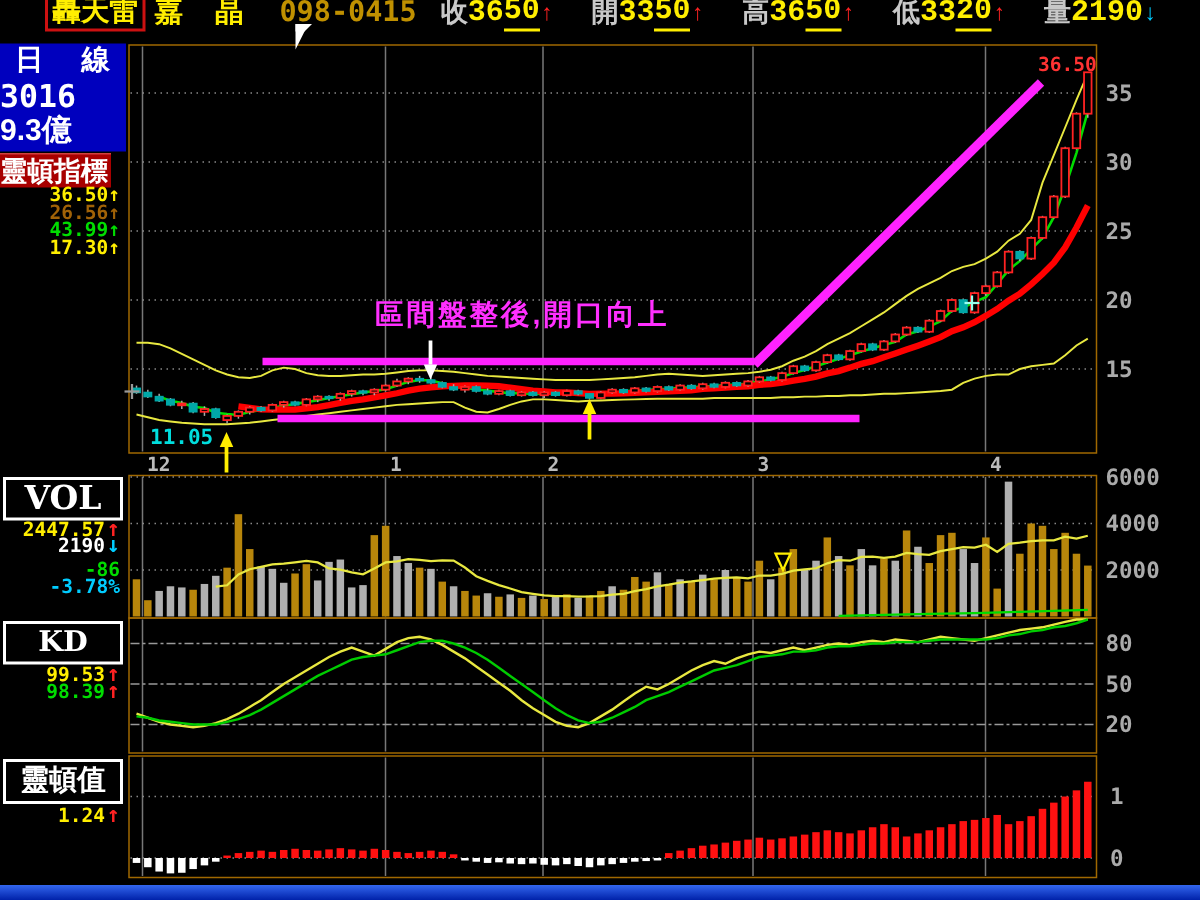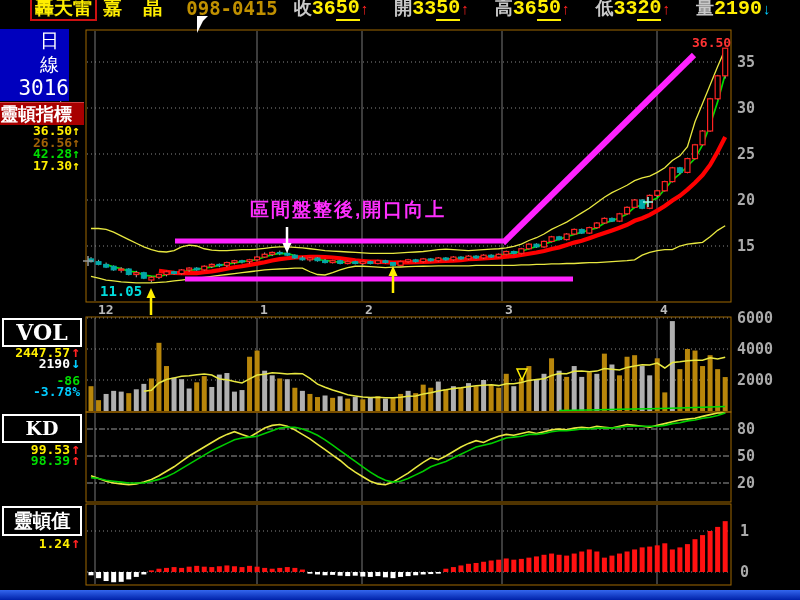--- a/index.html
+++ b/index.html
@@ -14,26 +14,26 @@
   .q-date{color:#c09000;font-size:19px;font-weight:bold;margin-left:16px;
           font-family:"DejaVu Sans Mono",monospace;}
   .fields{display:flex;margin-left:16px;gap:26px;}
   .field{display:flex;align-items:center;}
   .f-label{color:#c8c8c8;font-size:18px;font-weight:bold;}
   .f-val{color:#ffee00;font-size:20px;font-weight:bold;font-family:Liberation Mono, monospace;}
   .u2{border-bottom:2px solid #ffee00;}
   .arr-up{color:#ff2222;font-size:15px;font-weight:bold;margin-left:1px;}
   .arr-dn{color:#00ccff;font-size:15px;font-weight:bold;margin-left:1px;}
   
-  .box-blue{position:absolute;left:0;top:29px;width:69px;height:72px;background:#0000be;
-            color:#fff;text-align:right;font-weight:normal;}
+  .box-blue{position:absolute;left:0;top:29px;width:84px;height:72px;background:#0000be;
+            color:#fff;text-align:left;font-weight:bold;}
   .box-blue .l1{font-size:19px;letter-spacing:10px;padding-left:10px;line-height:24px;}
   .box-blue .l2{font-size:21px;line-height:23px;font-family:"DejaVu Sans Mono",monospace;}
   .box-blue .l3{font-size:20px;line-height:23px;}
-  .box-red{position:absolute;left:0;top:102px;width:84px;height:22px;background:#a80000;
+  .box-red{position:absolute;left:0;top:102px;width:74px;height:22px;background:#a80000;
            color:#fff;font-size:18px;font-weight:bold;line-height:22px;overflow:hidden;
            white-space:nowrap;border-top:1px solid #d04040;}
   .ind-vals{position:absolute;left:0;top:125px;width:80px;text-align:right;
             font-family:"DejaVu Sans Mono",monospace;font-size:13px;font-weight:bold;line-height:11.5px;}
   .iv0,.iv3{color:#ffee00;}.iv1{color:#a16207;}.iv2{color:#00dd00;}
   .panel-box{position:absolute;left:2px;width:76px;border:2px solid #fff;background:#000;
              color:#fff;text-align:center;font-weight:bold;}
   #vol-box{top:318px;height:25px;font-size:22px;line-height:25px;font-family:"DejaVu Serif",serif;}
   #kd-box{top:414px;height:25px;font-size:19px;line-height:25px;font-family:"DejaVu Serif",serif;}
   #lt-box{top:506px;height:26px;font-size:19px;line-height:26px;}
@@ -534,21 +534,21 @@
 
   <div class="box-blue">
     <div class="l1">日 線</div>
     <div class="l2">3016</div>
     <div class="l3">9.3億</div>
   </div>
   <div class="box-red">靈頓指標</div>
   <div class="ind-vals">
     <div class="iv0">36.50↑</div>
     <div class="iv1">26.56↑</div>
-    <div class="iv2">42.28↑</div>
+    <div class="iv2">43.99↑</div>
     <div class="iv3">17.30↑</div>
   </div>
 
   <div id="vol-box" class="panel-box">VOL</div>
   <div class="side-num c-yel" style="top:347px;"><span>2447.57</span><span class="arr-up">↑</span></div>
   <div class="side-num c-wht" style="top:358px;"><span>2190</span><span class="arr-dn">↓</span></div>
   <div class="side-num c-grn" style="top:375px;">-86</div>
   <div class="side-num c-cyn" style="top:386px;">-3.78%</div>
 
   <div id="kd-box" class="panel-box">KD</div>

